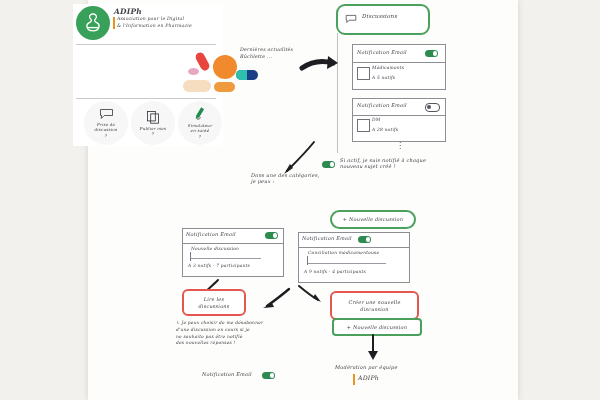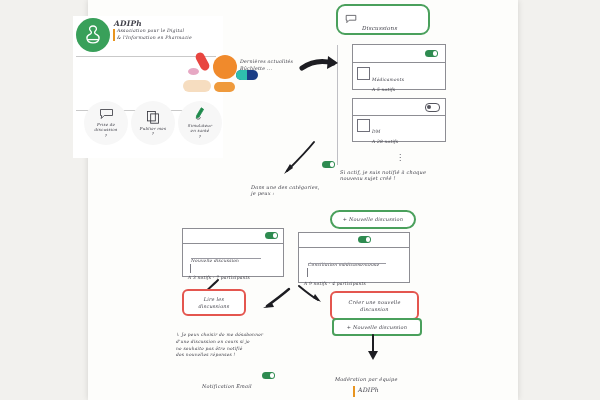--- a/index.html
+++ b/index.html
@@ -10,21 +10,21 @@
     position:relative;
   }
   
   #paper{
     position:absolute;left:88px;top:0;width:430px;height:400px;
     background:#fdfdfb;
     box-shadow:0 0 6px rgba(0,0,0,.13);
   }
   .hw{font-family:"DejaVu Serif",serif;font-style:italic;color:#41414a;
       letter-spacing:.2px;line-height:1.25;}
-  .abs{position:absolute;margin-top:12px;}
+  .abs{position:absolute;}
 
   
   #app-panel{left:73px;top:4px;width:150px;height:142px;background:#fff;}
   #logo-circle{left:76px;top:6px;width:34px;height:34px;border-radius:50%;
      background:#39a05a;display:flex;align-items:center;justify-content:center;}
   #logo-circle svg{display:block;}
   #brand-name{left:114px;top:7px;font-size:7.5px;font-weight:bold;}
   #brand-bar{left:113px;top:17px;width:2px;height:12px;background:#e8941f;}
   #brand-sub{left:117px;top:16px;font-size:4.6px;line-height:1.5;width:90px;}
   #hr1{left:76px;top:44px;width:140px;height:1px;background:#c9c9c9;}

